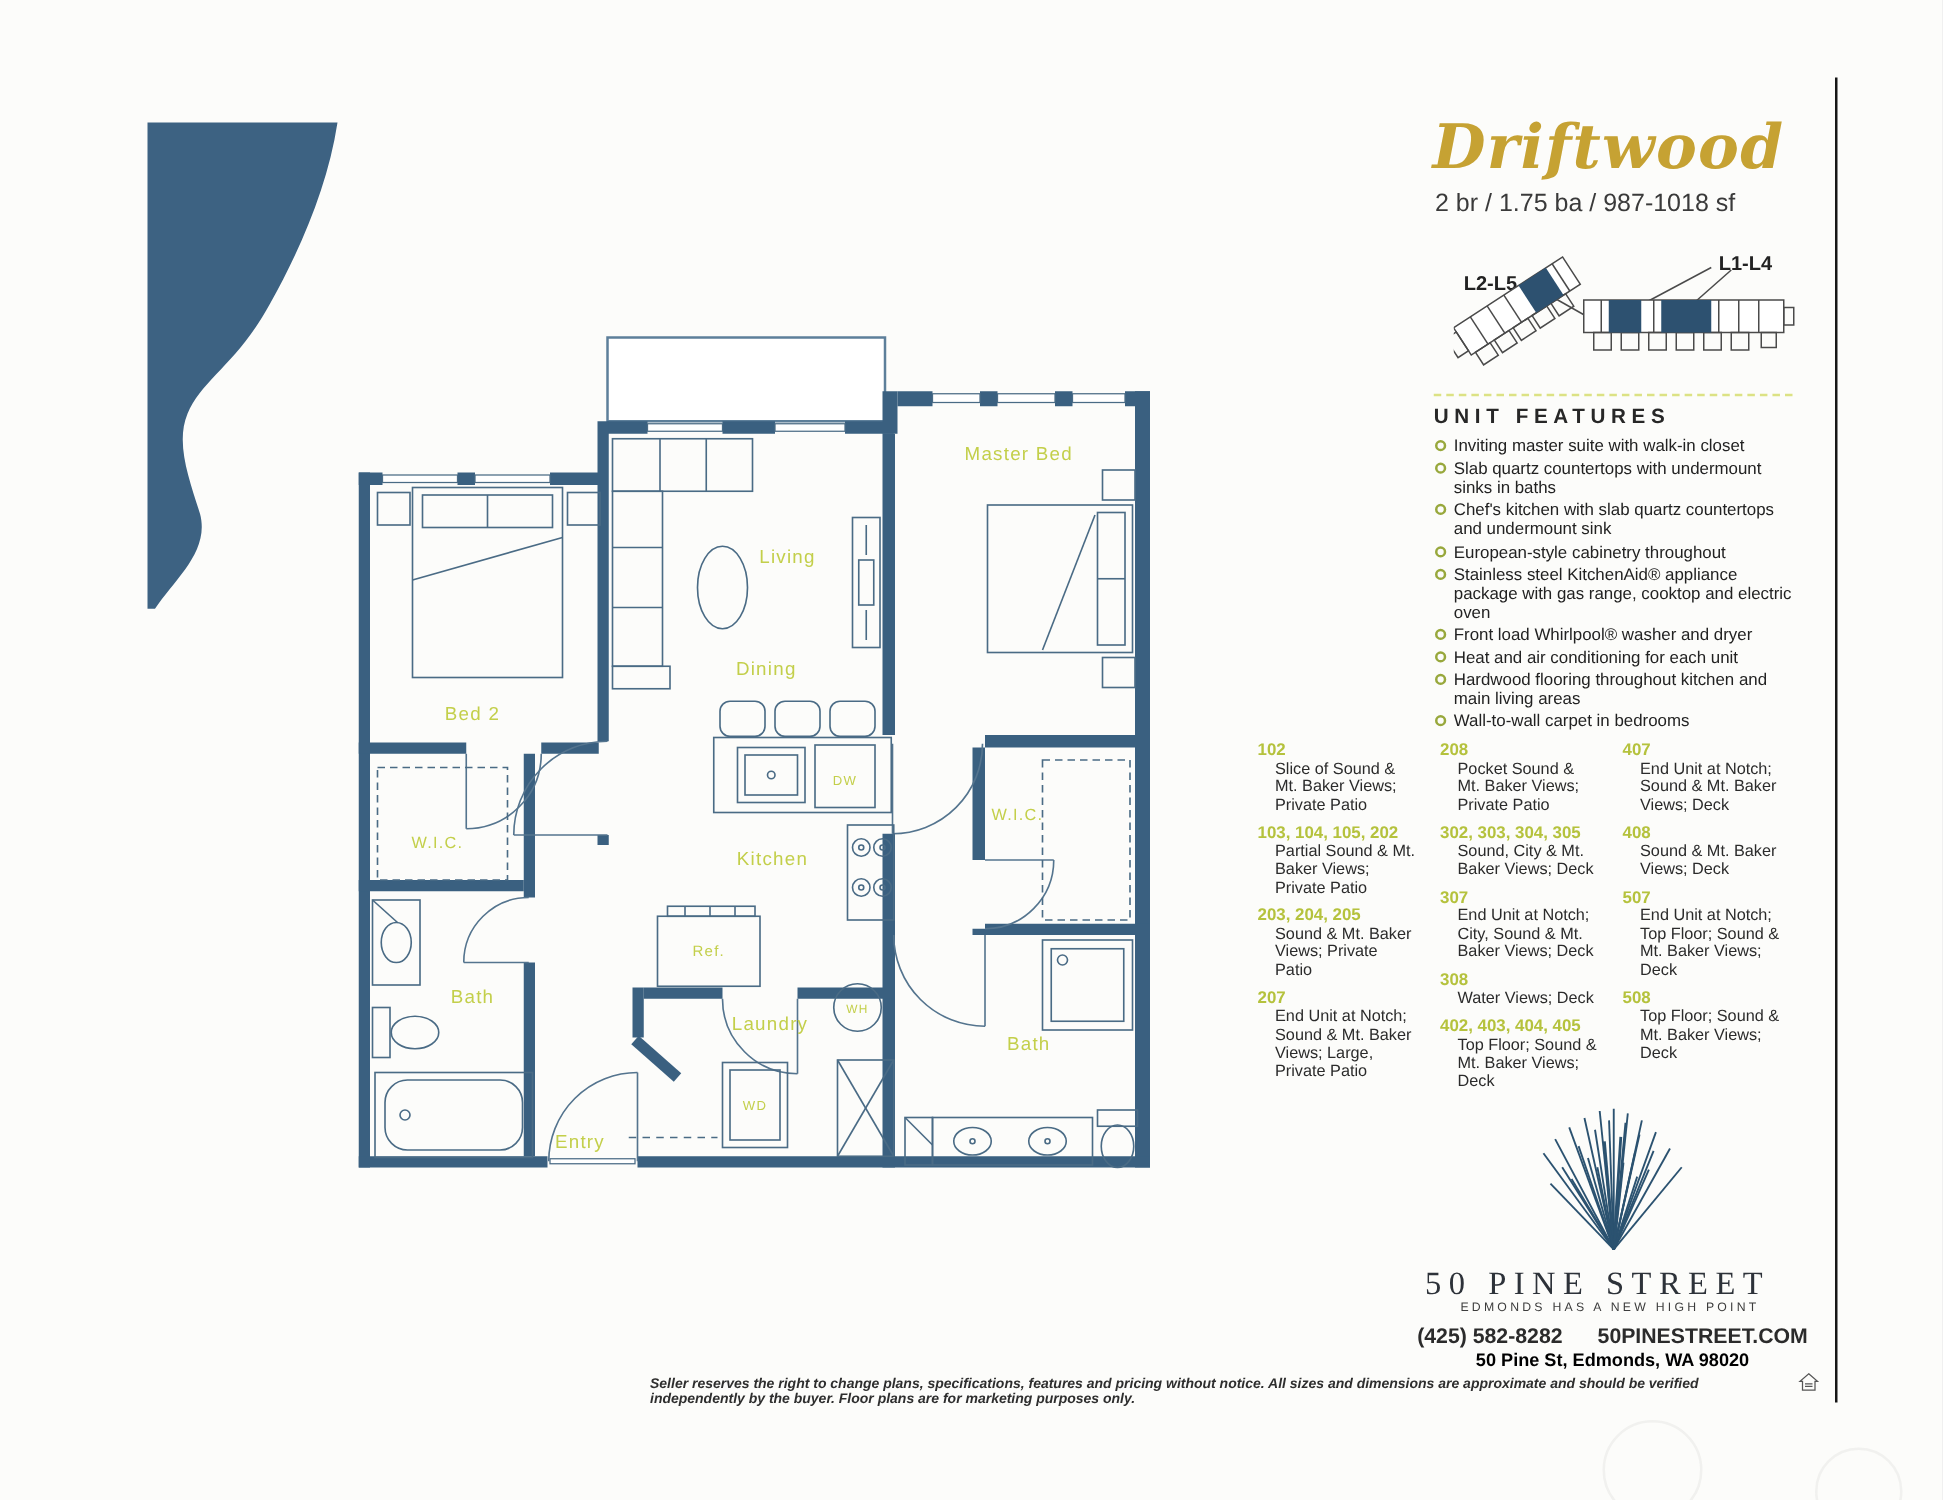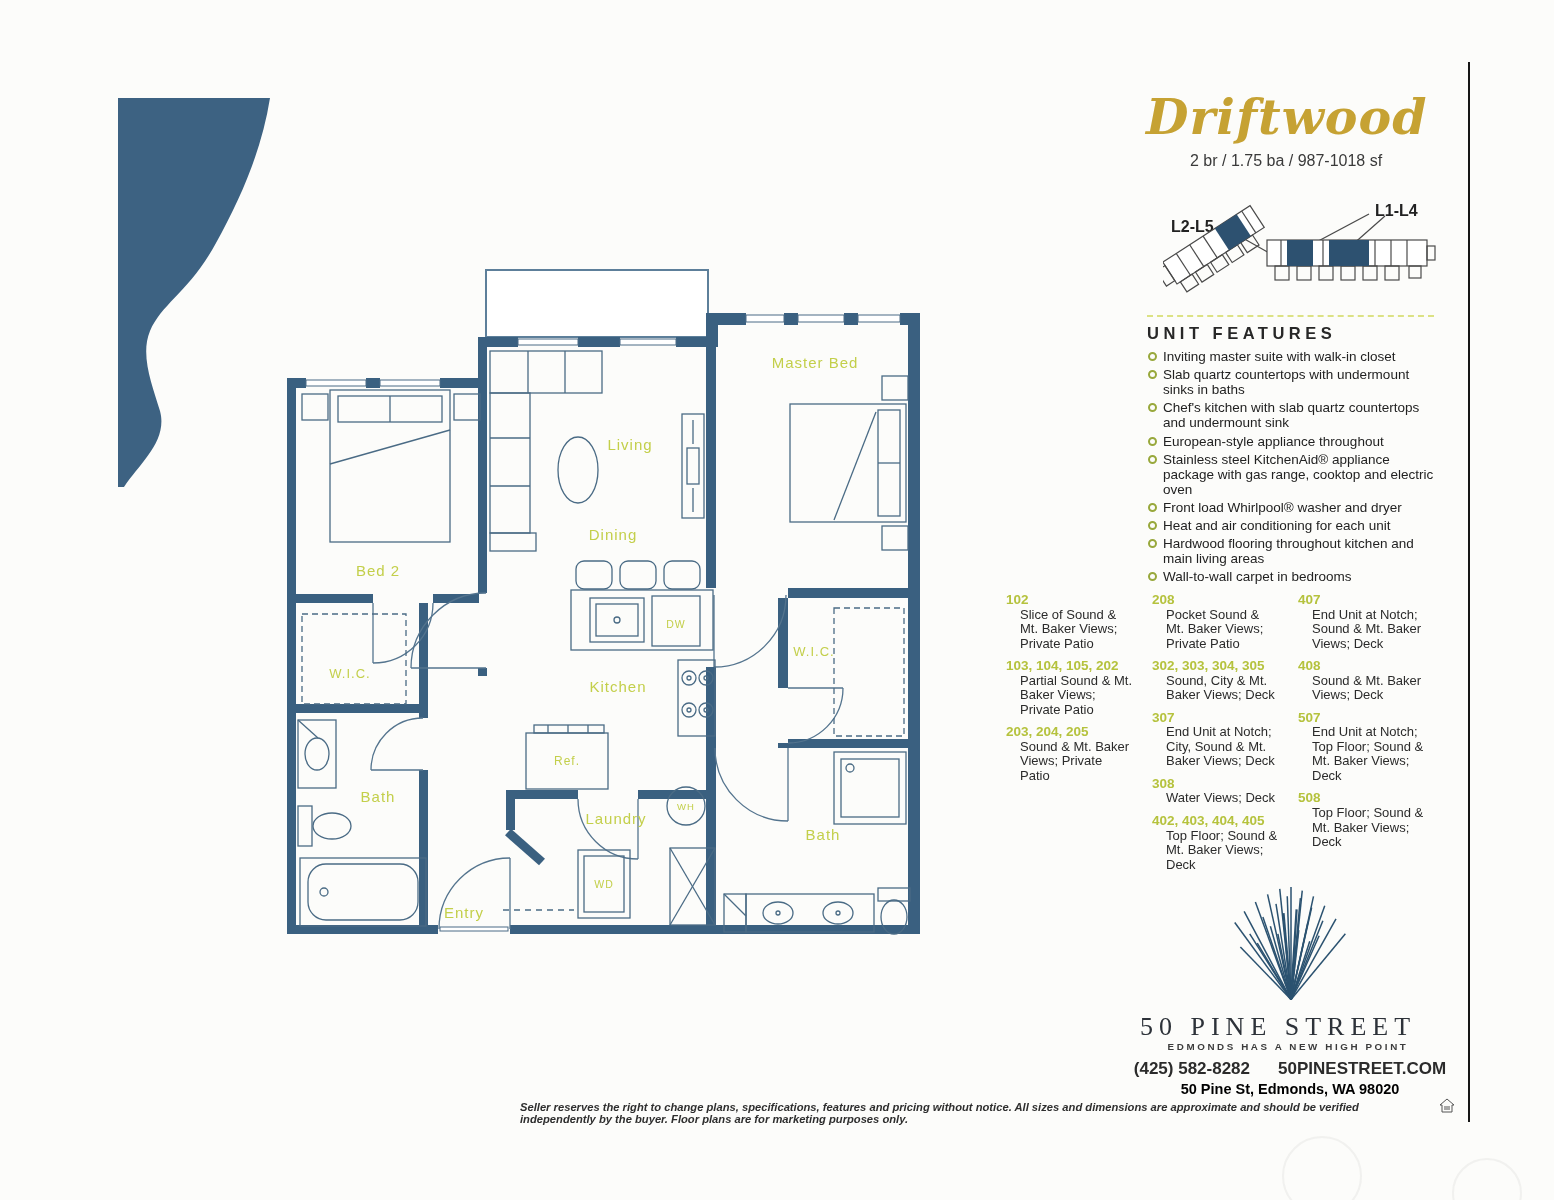--- a/index.html
+++ b/index.html
@@ -6,21 +6,21 @@
   #page{position:relative;width:1554px;height:1200px;background:#fcfcfa;overflow:hidden;
         font-family:"Liberation Sans",sans-serif;color:#222;}
   .abs{position:absolute;}
 
   
   #deco{left:112px;top:95px;}
 
   
   #plan-name{left:1146px;top:88px;font-family:"DejaVu Serif",serif;font-style:italic;font-weight:bold;
              font-size:49px;color:#c6a233;letter-spacing:1px;}
-  #plan-specs{left:1148px;top:152px;font-size:16px;color:#3a3a3a;margin-left:42px;}
+  #plan-specs{left:1148px;top:152px;font-size:20px;color:#3a3a3a;}
 
   
   #keyplan{left:1163px;top:196px;}
   #keyplan text{font-family:"Liberation Sans",sans-serif;font-weight:600;font-size:16px;fill:#222;}
 
   
   #feat-rule{left:1147px;top:315px;width:287px;border-top:2px dashed #dce284;}
   #feat-head{left:1147px;top:324px;font-size:16.5px;font-weight:bold;letter-spacing:4.5px;color:#272727;}
   #feat-list{left:1147px;top:349px;width:288px;list-style:none;margin:0;padding:0;}
   #feat-list li{position:relative;padding-left:16px;margin-bottom:3px;font-size:13.5px;line-height:1.12;color:#222;}
@@ -35,21 +35,21 @@
 
   
   #floorplan{left:278px;top:258px;}
   #floorplan text{font-family:"Liberation Sans",sans-serif;fill:#c3cf4a;letter-spacing:1px;}
   .rlbl{font-size:15px;} .slbl{font-size:10.5px;} .mlbl{font-size:12px;} .tlbl{font-size:9.5px;}
 
   
   #tuft{left:1216px;top:884px;}
   #brand-name{left:1140px;top:1012px;width:296px;font-family:"Liberation Serif",serif;
               font-size:26px;letter-spacing:6px;color:#2d3239;}
-  #brand-tagline{left:1140px;top:1041px;width:296px;text-align:center;font-size:9.8px;font-weight:bold;
+  #brand-tagline{left:1140px;top:1041px;width:296px;text-align:center;font-size:9.8px;font-weight:normal;
                  letter-spacing:2.6px;color:#3c3c3c;}
   #brand-contact{left:1100px;top:1059px;width:380px;text-align:center;font-size:17px;font-weight:bold;color:#2b2b2b;}
   #brand-contact .ph{margin-right:28px;margin-top:39px;}
   #brand-address{left:1100px;top:1081px;width:380px;text-align:center;font-size:14.5px;font-weight:600;color:#000000;}
 
   
   #disclaimer{left:520px;top:1101px;width:912px;font-size:11.2px;font-style:italic;font-weight:600;color:#2e2e2e;}
   #eho{left:1438px;top:1097px;}
 
   #vline{left:1468px;top:62px;width:2px;height:1060px;background:#161616;}
@@ -310,40 +310,44 @@
         <rect x="62" y="-26" width="26" height="26" fill="#2d5170"></rect>
       </g>
   </svg>
 
   <div id="feat-rule" class="abs"></div>
   <div id="feat-head" class="abs">UNIT FEATURES</div>
   <ul id="feat-list" class="abs">
     <li><span class="b"></span><span>Inviting master suite with walk-in closet</span></li>
     <li><span class="b"></span><span>Slab quartz countertops with undermount sinks in baths</span></li>
     <li><span class="b"></span><span>Chef's kitchen with slab quartz countertops and undermount sink</span></li>
-    <li><span class="b"></span><span>European-style appliance throughout</span></li>
+    <li><span class="b"></span><span>European-style cabinetry throughout</span></li>
     <li><span class="b"></span><span>Stainless steel KitchenAid® appliance package with gas range, cooktop and electric oven</span></li>
     <li><span class="b"></span><span>Front load Whirlpool® washer and dryer</span></li>
     <li><span class="b"></span><span>Heat and air conditioning for each unit</span></li>
     <li><span class="b"></span><span>Hardwood flooring throughout kitchen and main living areas</span></li>
     <li><span class="b"></span><span>Wall-to-wall carpet in bedrooms</span></li>
   </ul>
 
   <div id="ucol1" class="abs ucol">
     <div class="uitem">
         <div class="unums">102</div>
         <div class="udesc">Slice of Sound &amp; Mt. Baker Views; Private Patio</div>
       </div>
     <div class="uitem">
         <div class="unums">103, 104, 105, 202</div>
         <div class="udesc">Partial Sound &amp; Mt. Baker Views; Private Patio</div>
       </div>
     <div class="uitem">
         <div class="unums">203, 204, 205</div>
         <div class="udesc">Sound &amp; Mt. Baker Views; Private Patio</div>
+      </div>
+    <div class="uitem">
+        <div class="unums">207</div>
+        <div class="udesc">End Unit at Notch; Sound &amp; Mt. Baker Views; Large, Private Patio</div>
       </div>
   </div>
   <div id="ucol2" class="abs ucol">
     <div class="uitem">
         <div class="unums">208</div>
         <div class="udesc">Pocket Sound &amp; Mt. Baker Views; Private Patio</div>
       </div>
     <div class="uitem">
         <div class="unums">302, 303, 304, 305</div>
         <div class="udesc">Sound, City &amp; Mt. Baker Views; Deck</div>

